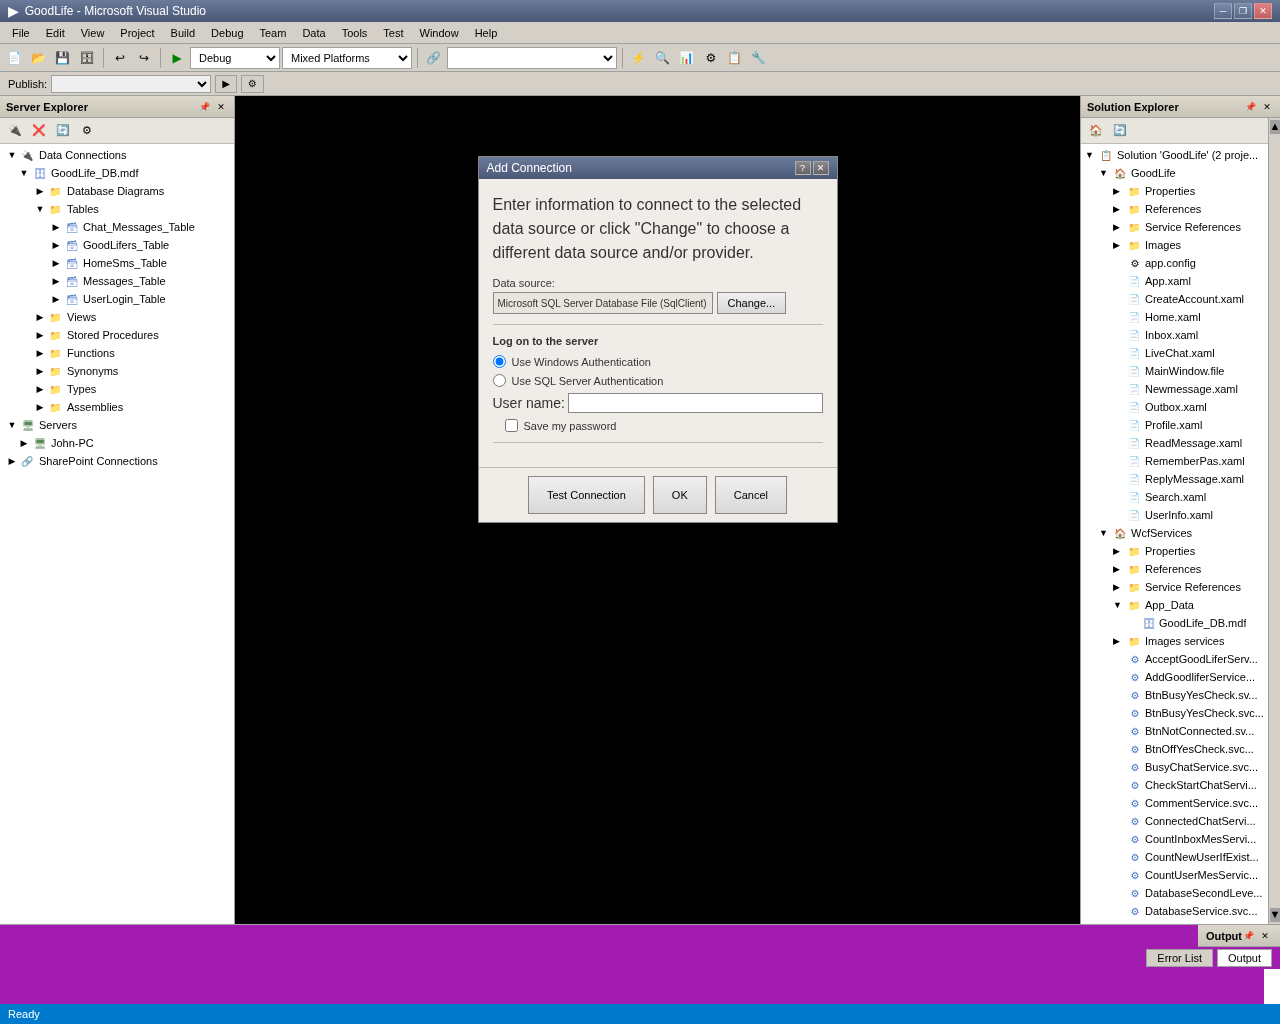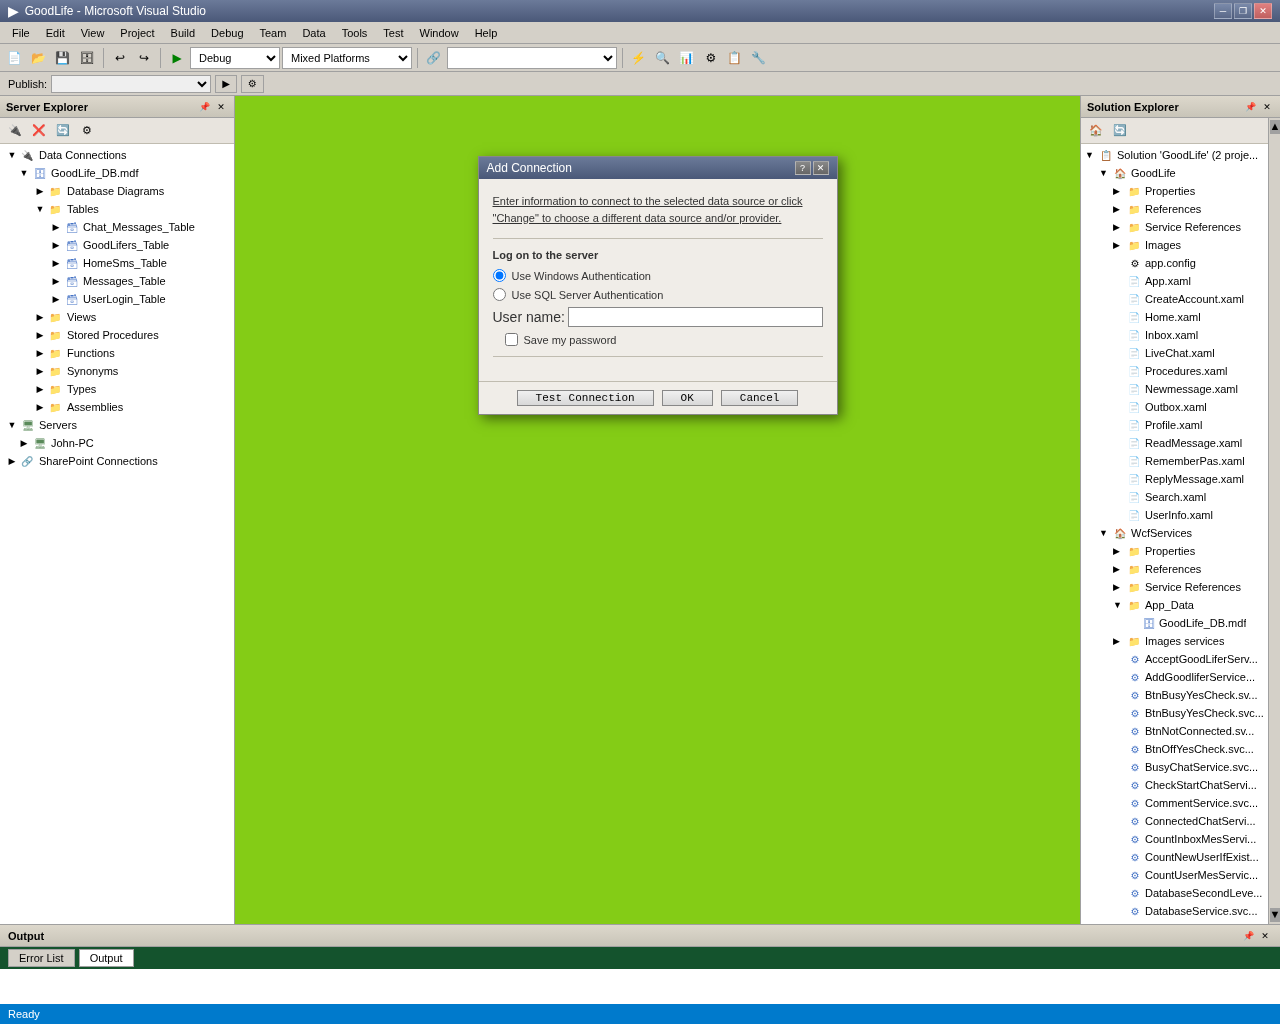--- a/index.html
+++ b/index.html
@@ -44,68 +44,68 @@
     .indent-3 { padding-left: 48px; }
 
     
     .icon-db { color: #4472c4; }
     .icon-folder { color: #dcb35c; }
     .icon-table { color: #4472c4; }
     .icon-server { color: #5a8a5a; }
     .icon-connection { color: #888; }
 
     
-    .editor-area { flex: 1; background: #84cc16; position: relative; }
+    .editor-area { flex: 1; background: #000000; position: relative; }
 
     
     .solution-explorer { width: 200px; background: #f0ede8; border-left: 1px solid #a0a0a0; display: flex; flex-direction: column; }
 
     
     .dialog-overlay { position: absolute; top: 0; left: 0; right: 0; bottom: 0; display: flex; align-items: flex-start; justify-content: center; padding-top: 60px; }
     .dialog { background: #f0ede8; border: 1px solid #888; box-shadow: 4px 4px 12px rgba(0,0,0,0.5); width: 360px; }
     .dialog-title { background: linear-gradient(to bottom, #6b7a99, #4a5878); color: white; padding: 4px 8px; font-size: 12px; display: flex; align-items: center; justify-content: space-between; }
     .dialog-title-controls { display: flex; gap: 2px; }
     .dialog-title-btn { width: 16px; height: 14px; border: 1px solid rgba(255,255,255,0.4); background: linear-gradient(to bottom, #888, #666); color: white; font-size: 9px; cursor: pointer; display: flex; align-items: center; justify-content: center; }
     .dialog-body { padding: 14px; }
-    .dialog-desc { font-size: 11px; margin-bottom: 12px; color: #333; line-height: 1.5; text-decoration: underline; }
+    .dialog-desc { font-size: 16px; margin-bottom: 12px; color: #333; line-height: 1.5; }
     .form-row { margin-bottom: 8px; }
     .form-label { font-size: 11px; margin-bottom: 3px; color: #333; }
     .form-field-row { display: flex; align-items: center; gap: 4px; }
     .form-input { flex: 1; height: 22px; border: 1px solid #888; background: white; padding: 0 4px; font-size: 11px; }
     .form-input-wide { width: 220px; height: 22px; border: 1px solid #888; background: #e8e4de; padding: 0 4px; font-size: 10px; color: #333; }
     .form-btn { height: 22px; padding: 0 10px; border: 1px solid #888; background: linear-gradient(to bottom, #f0f0f0, #d8d8d8); font-size: 11px; cursor: pointer; white-space: nowrap; }
     .section-title { font-size: 11px; font-weight: bold; margin-bottom: 8px; color: #333; }
     .radio-row { display: flex; align-items: center; gap: 6px; margin-bottom: 6px; }
     .radio-row input { margin: 0; }
     .radio-row label { font-size: 11px; color: #333; }
     .text-field-row { display: flex; align-items: center; margin-bottom: 6px; }
     .field-name { width: 75px; font-size: 14px; color: #333; }
     .text-input { flex: 1; height: 20px; border: 1px solid #888; background: white; padding: 0 4px; font-size: 11px; }
     .checkbox-row { display: flex; align-items: center; gap: 6px; margin-bottom: 4px; padding-left: 12px; }
     .checkbox-row input { margin: 0; }
     .checkbox-row label { font-size: 11px; color: #333; }
     .dialog-separator { height: 1px; background: #c0bcb0; margin: 10px 0; }
     .dialog-adv-row { display: flex; justify-content: flex-end; margin-bottom: 10px; }
     .adv-btn { height: 22px; padding: 0 14px; border: 1px solid #888; background: linear-gradient(to bottom, #f0f0f0, #d8d8d8); font-size: 11px; cursor: pointer; }
     .dialog-footer { display: flex; justify-content: center; gap: 8px; padding: 8px 14px; border-top: 1px solid #c0bcb0; }
-    .footer-btn { height: 16px; padding: 0 18px; border: 1px solid #888; background: linear-gradient(to bottom, #f0f0f0, #d8d8d8); font-size: 11px; cursor: pointer; font-family: Liberation Mono, monospace; }
+    .footer-btn { height: 38px; padding: 0 18px; border: 1px solid #888; background: linear-gradient(to bottom, #f0f0f0, #d8d8d8); font-size: 11px; cursor: pointer; }
 
     
     .sol-tree { flex: 1; overflow-y: auto; background: white; padding: 2px 0; }
     .sol-item { display: flex; align-items: center; padding: 1px 4px; cursor: pointer; white-space: nowrap; overflow: hidden; }
     .sol-expand { width: 14px; font-size: 9px; flex-shrink: 0; }
     .sol-icon { width: 16px; height: 16px; margin-right: 2px; flex-shrink: 0; font-size: 10px; display: flex; align-items: center; justify-content: center; }
     .sol-label { font-size: 11px; overflow: hidden; text-overflow: ellipsis; }
     .sol-i1 { padding-left: 4px; }
     .sol-i2 { padding-left: 18px; }
     .sol-i3 { padding-left: 32px; }
     .sol-i4 { padding-left: 46px; }
 
     
-    .bottom-panel { height: 80px; background: #14532d; border-top: 1px solid #a0a0a0; display: flex; flex-direction: column; }
+    .bottom-panel { height: 80px; background: #a21caf; border-top: 1px solid #a0a0a0; display: flex; flex-direction: column; align-items: flex-end; }
     .bottom-panel-header { background: linear-gradient(to bottom, #ddd8cc, #c8c4b8); height: 22px; display: flex; align-items: center; padding: 0 8px; font-size: 11px; font-weight: bold; border-bottom: 1px solid #a0a0a0; }
     .bottom-panel-tabs { display: flex; padding: 2px 8px; gap: 4px; }
     .bottom-tab { padding: 2px 10px; border: 1px solid #a0a0a0; background: #d4d0c8; font-size: 11px; cursor: pointer; }
     .bottom-tab.active { background: white; }
 
     
     .status-bar { height: 20px; background: #007acc; display: flex; align-items: center; padding: 0 8px; color: white; font-size: 11px; }
 
     
     ::-webkit-scrollbar { width: 12px; height: 12px; }
@@ -301,20 +301,27 @@
           <div class="dialog-title">
             <span>Add Connection</span>
             <div class="dialog-title-controls">
               <button class="dialog-title-btn">?</button>
               <button class="dialog-title-btn">✕</button>
             </div>
           </div>
           <div class="dialog-body">
             <p class="dialog-desc">Enter information to connect to the selected data source or click "Change" to choose a different data source and/or provider.</p>
 
+            <div class="form-row">
+              <div class="form-label">Data source:</div>
+              <div class="form-field-row">
+                <input class="form-input-wide" type="text" readonly="" style="cursor: default;" value="Microsoft SQL Server Database File (SqlClient)">
+                <button class="form-btn">Change...</button>
+              </div>
+            </div>
 
 
             <div class="dialog-separator"></div>
 
             <div class="section-title">Log on to the server</div>
 
             <div class="radio-row">
               <input type="radio" name="auth" id="winauth" checked="" style="">
               <label for="winauth">Use Windows Authentication</label>
             </div>
@@ -415,21 +422,21 @@
           <span class="sol-label">Inbox.xaml</span>
         </div>
         <div class="sol-item sol-i3">
           <span class="sol-expand" style="width:14px;"></span>
           <span class="sol-icon" style="color:#5a8fc0;">📄</span>
           <span class="sol-label">LiveChat.xaml</span>
         </div>
         <div class="sol-item sol-i3">
           <span class="sol-expand" style="width:14px;"></span>
           <span class="sol-icon" style="color:#5a8fc0;">📄</span>
-          <span class="sol-label">Procedures.xaml</span>
+          <span class="sol-label">MainWindow.file</span>
         </div>
         <div class="sol-item sol-i3">
           <span class="sol-expand" style="width:14px;"></span>
           <span class="sol-icon" style="color:#5a8fc0;">📄</span>
           <span class="sol-label">Newmessage.xaml</span>
         </div>
         <div class="sol-item sol-i3">
           <span class="sol-expand" style="width:14px;"></span>
           <span class="sol-icon" style="color:#5a8fc0;">📄</span>
           <span class="sol-label">Outbox.xaml</span>

